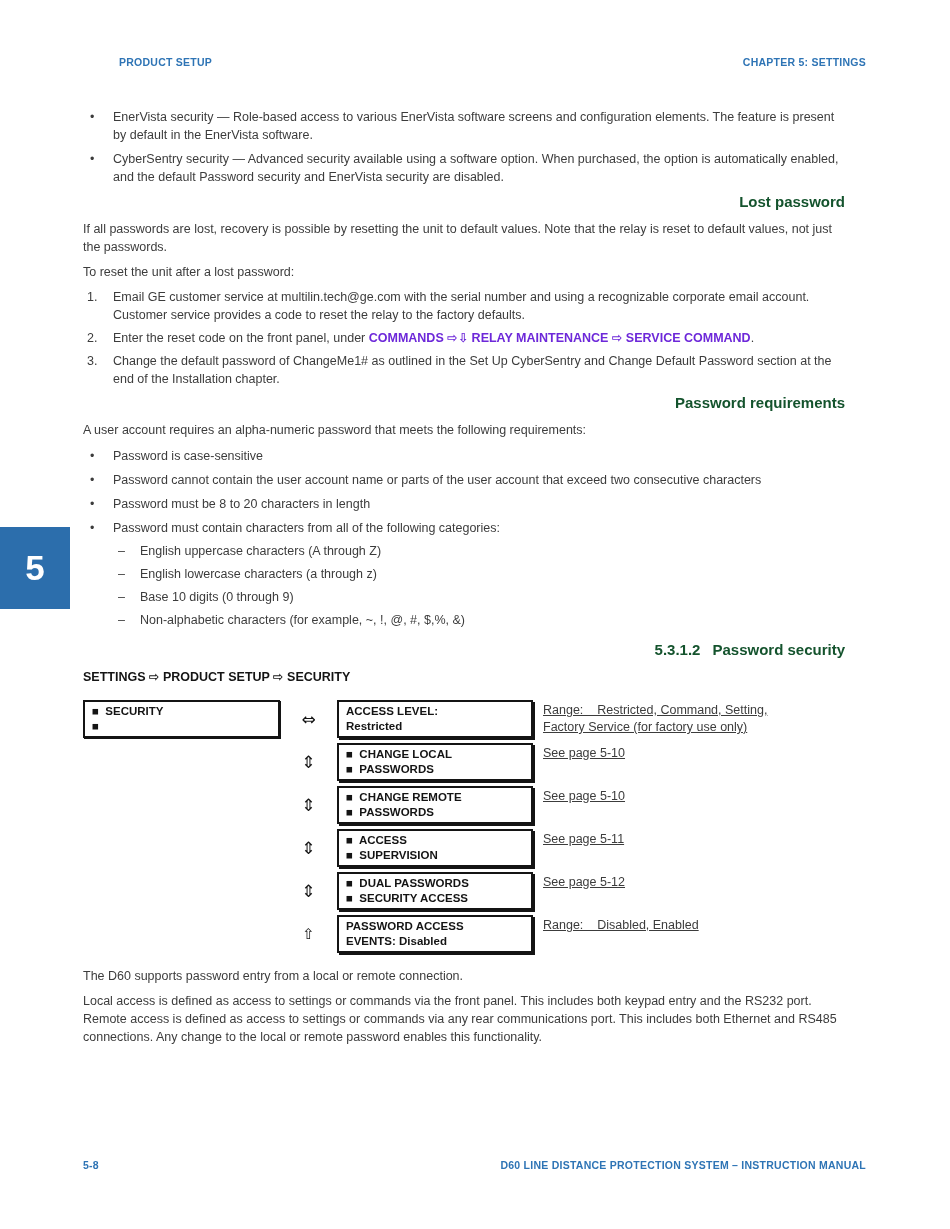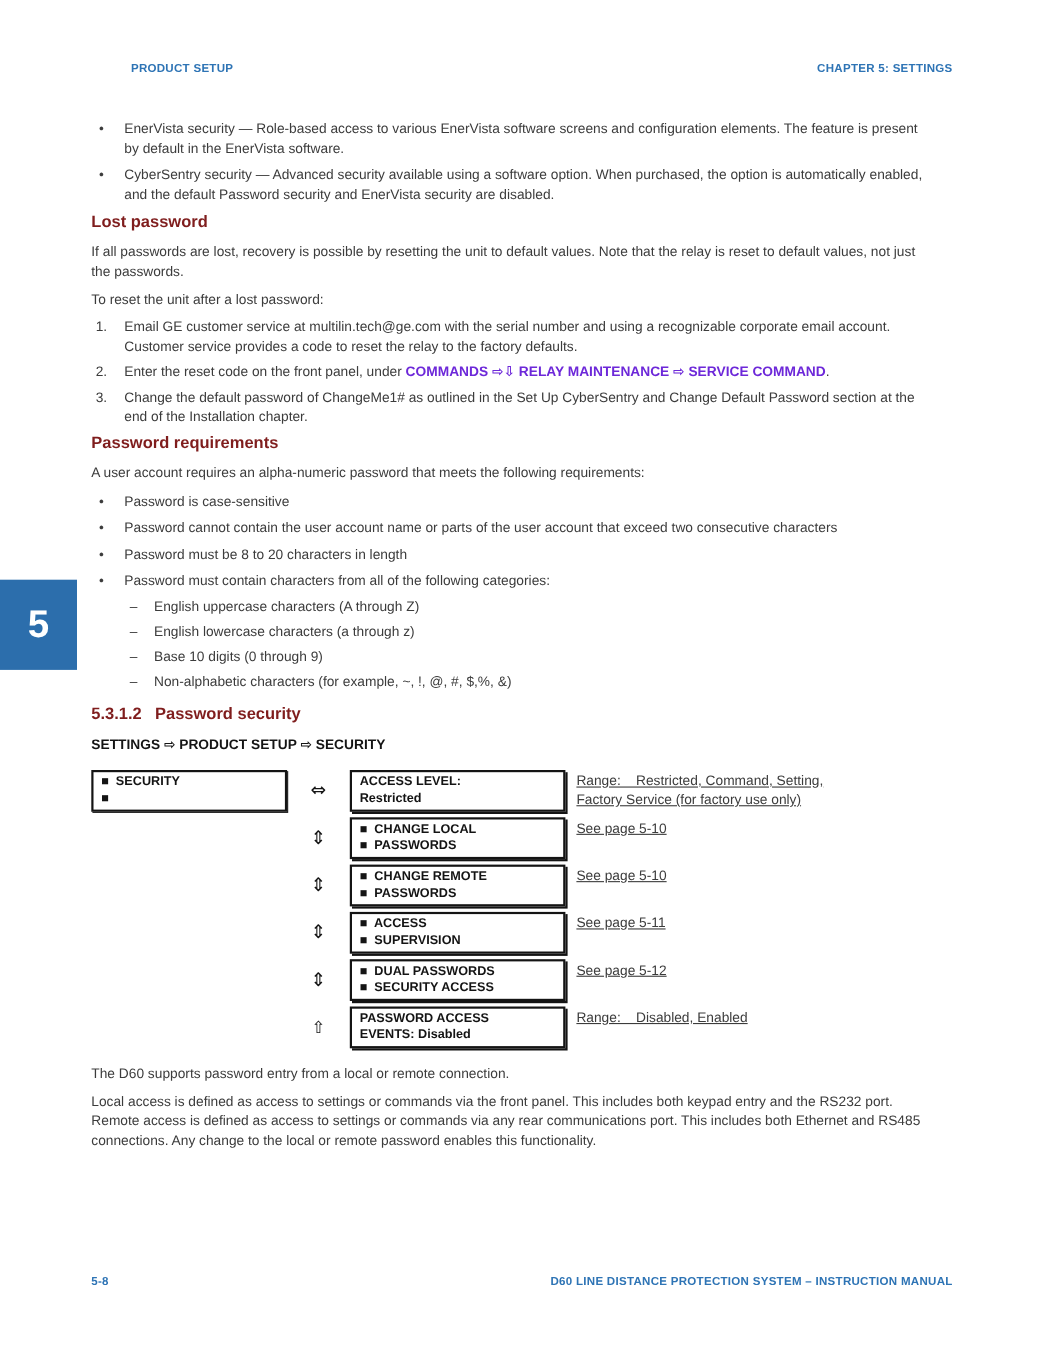--- a/index.html
+++ b/index.html
@@ -17,39 +17,39 @@
   .running-footer{top:1156px;}
   
   .chapter-tab{
     position:absolute;left:0;top:527px;width:70px;height:82px;background:#2c6eac;
     color:#ffffff;display:flex;align-items:center;justify-content:center;
     font-size:35px;font-weight:bold;
   }
   
   .content{position:absolute;left:83px;top:100px;width:762px;}
   .content p{margin:0 0 7px;}
-  h2.section{font-size:15px;font-weight:bold;color:#7f1d1d;margin:2px 0 9px;line-height:19px;}
+  h2.section{font-size:15px;font-weight:bold;color:#14532d;margin:2px 0 9px;line-height:19px;text-align:right;}
   h2.section .sec-num{margin-right:12px;}
   .bullet-list{margin:8px 0 2px;}
   .bullet-item{display:flex;margin-bottom:6px;}
   .bullet-glyph{width:30px;flex:none;padding-left:7px;box-sizing:border-box;}
   .bullet-text{flex:1;}
   .steps{margin:0 0 4px;}
   .step-item{display:flex;margin-bottom:5px;}
   .step-num{width:30px;flex:none;padding-left:4px;box-sizing:border-box;}
   .step-text{flex:1;}
   .step-text strong{color:#6d28d9;}
   .sub-list{margin-top:5px;}
   .sub-item{display:flex;margin-bottom:5px;}
   .sub-glyph{width:27px;flex:none;padding-left:5px;box-sizing:border-box;}
   .breadcrumb{font-weight:bold;color:#141414;font-size:12.5px;margin:0 0 12px;}
   
   .menu-diagram{margin:14px 0 14px;}
   .menu-row{display:flex;align-items:stretch;margin-bottom:5px;min-height:37px;}
-  .col-root{width:178px;flex:none;}
+  .col-root{width:197px;flex:none;}
   .col-arrow{width:57px;flex:none;display:flex;align-items:center;justify-content:center;
     font-size:17px;color:#141414;font-family:"DejaVu Sans",sans-serif;}
   .col-arrow.arrow-up{font-size:15px;}
   .col-box{width:196px;flex:none;}
   .root-box,.menu-box{
     border:2px solid #141414;box-sizing:border-box;height:100%;
     padding:2px 7px;font-weight:bold;font-size:11.5px;line-height:15px;color:#141414;
     background:#ffffff;
   }
   .root-box{box-shadow:1px 1px 0 #141414;}

